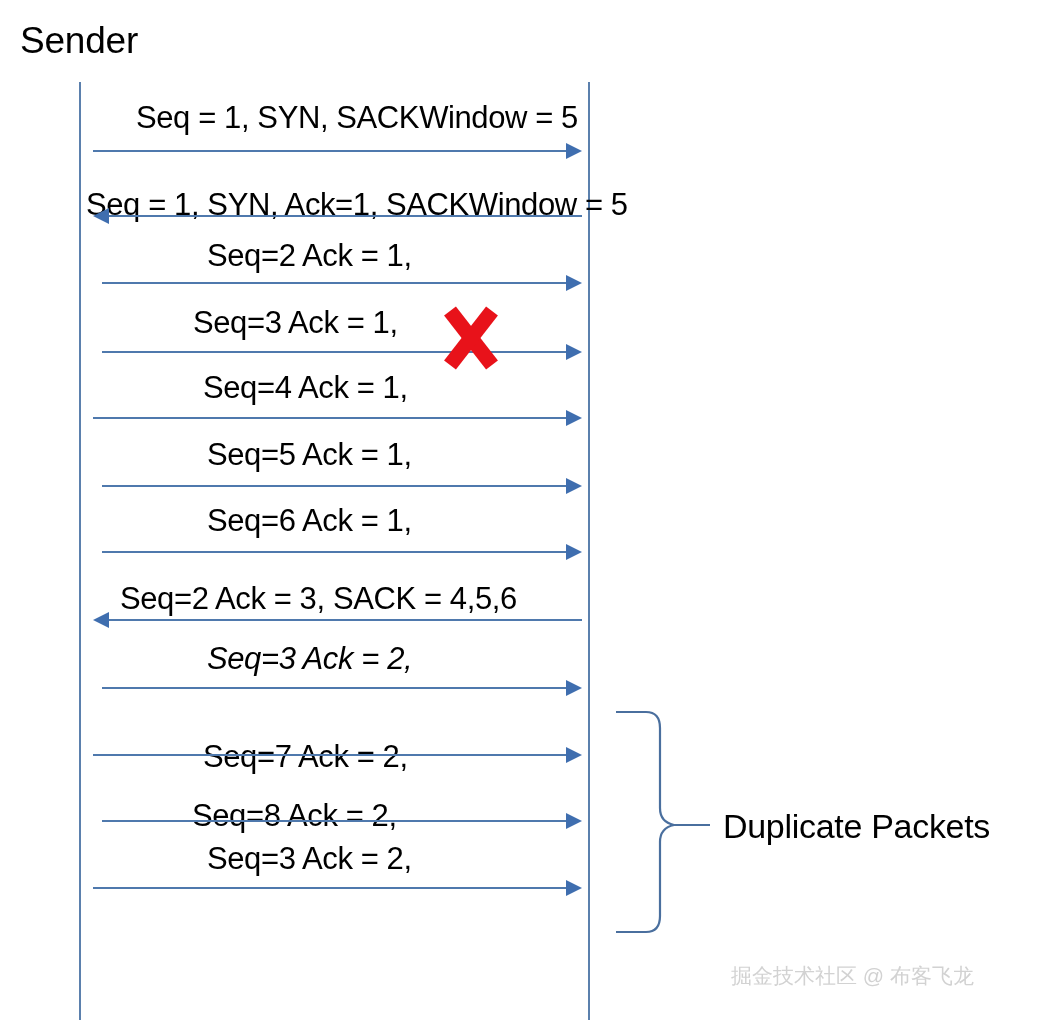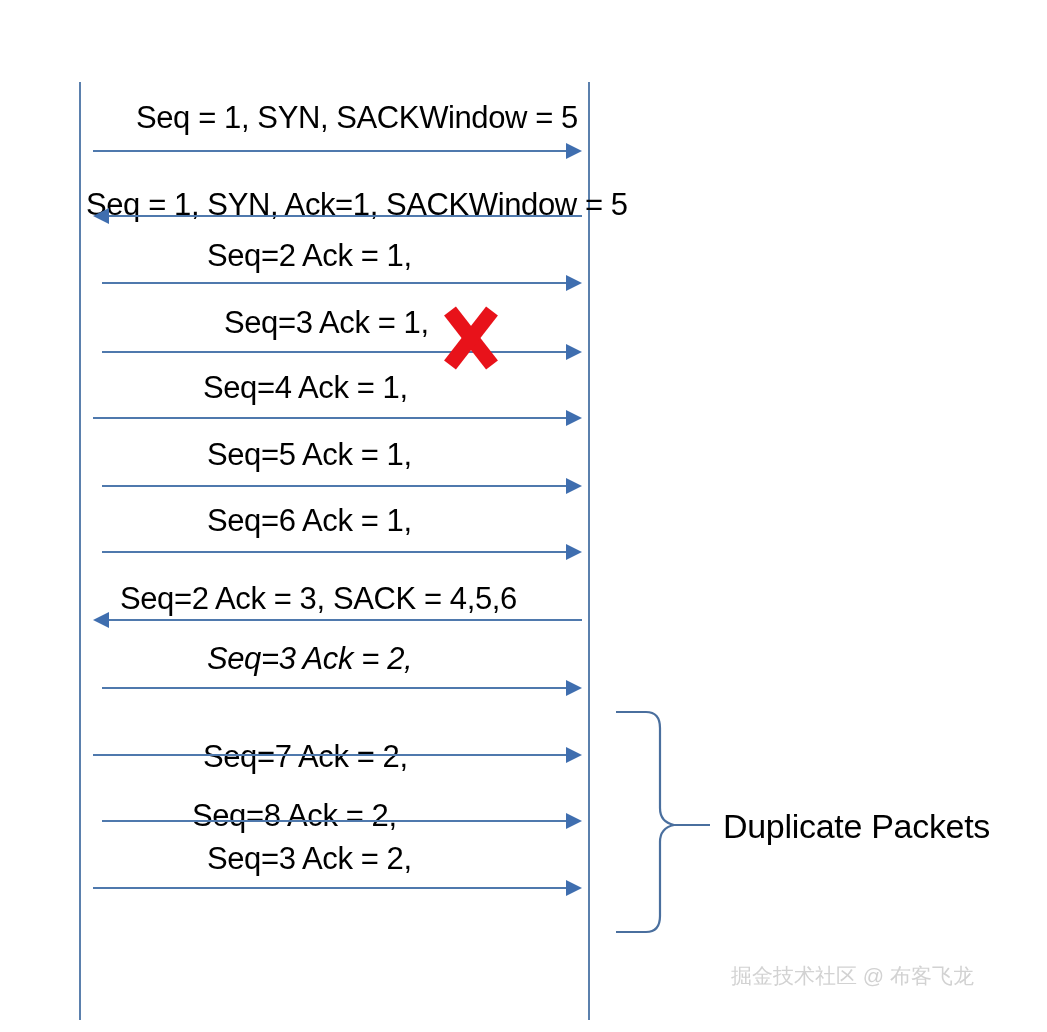--- a/index.html
+++ b/index.html
@@ -100,35 +100,36 @@
     font-size: 21px;
     color: #d2d2d2;
     white-space: nowrap;
   }
 </style>
 </head>
 <body>
 
 <div id="canvas">
 
+  <div class="participant" id="participant-sender">Sender</div>
 
   <div class="lifeline" id="lifeline-sender"></div>
   <div class="lifeline" id="lifeline-receiver"></div>
 
   <div id="messages-layer">
       <div class="msg-label" style="left: 136px; top: 100px;">Seq = 1, SYN, SACKWindow = 5</div>
       <div class="arrow-line" style="top: 150px; left: 93px; width: 475px; background: rgb(79, 121, 173);"></div>
       <div class="arrow-head right" style="top: 143px; left: 566px;"></div>
       <div class="msg-label" style="left: 86px; top: 187px;">Seq = 1, SYN, Ack=1, SACKWindow = 5</div>
       <div class="arrow-line" style="top: 215px; left: 107px; width: 475px; background: rgb(79, 121, 173);"></div>
       <div class="arrow-head left" style="top: 208px; left: 93px;"></div>
       <div class="msg-label" style="left: 207px; top: 238px;">Seq=2 Ack = 1,</div>
       <div class="arrow-line" style="top: 282px; left: 102px; width: 466px; background: rgb(79, 121, 173);"></div>
       <div class="arrow-head right" style="top: 275px; left: 566px;"></div>
-      <div class="msg-label" style="left: 224px; top: 305px;">Seq=3 Ack = 1,</div>
+      <div class="msg-label" style="left: 193px; top: 305px;">Seq=3 Ack = 1,</div>
       <div class="arrow-line" style="top: 351px; left: 102px; width: 466px; background: rgb(79, 121, 173);"></div>
       <div class="arrow-head right" style="top: 344px; left: 566px;"></div>
       <div class="msg-label" style="left: 203px; top: 370px;">Seq=4 Ack = 1,</div>
       <div class="arrow-line" style="top: 417px; left: 93px; width: 475px; background: rgb(79, 121, 173);"></div>
       <div class="arrow-head right" style="top: 410px; left: 566px;"></div>
       <div class="msg-label" style="left: 207px; top: 437px;">Seq=5 Ack = 1,</div>
       <div class="arrow-line" style="top: 485px; left: 102px; width: 466px; background: rgb(79, 121, 173);"></div>
       <div class="arrow-head right" style="top: 478px; left: 566px;"></div>
       <div class="msg-label" style="left: 207px; top: 503px;">Seq=6 Ack = 1,</div>
       <div class="arrow-line" style="top: 551px; left: 102px; width: 466px; background: rgb(79, 121, 173);"></div>

